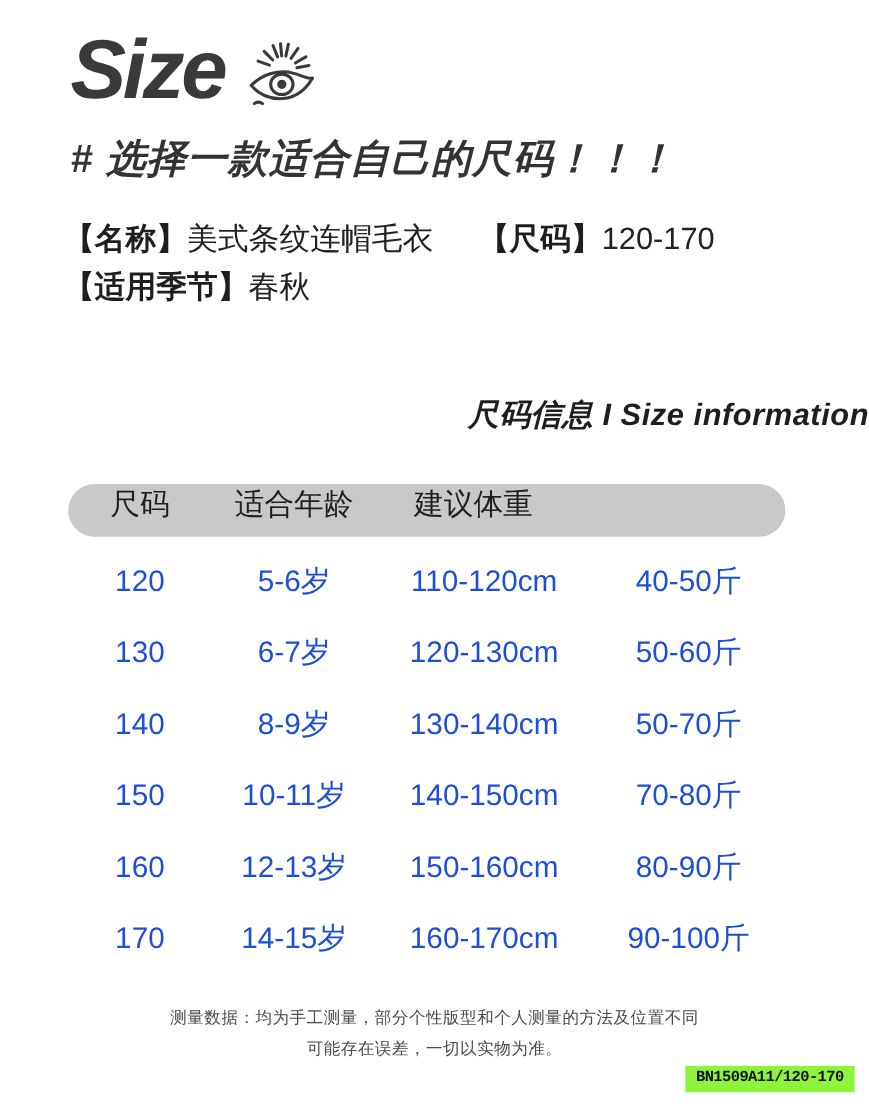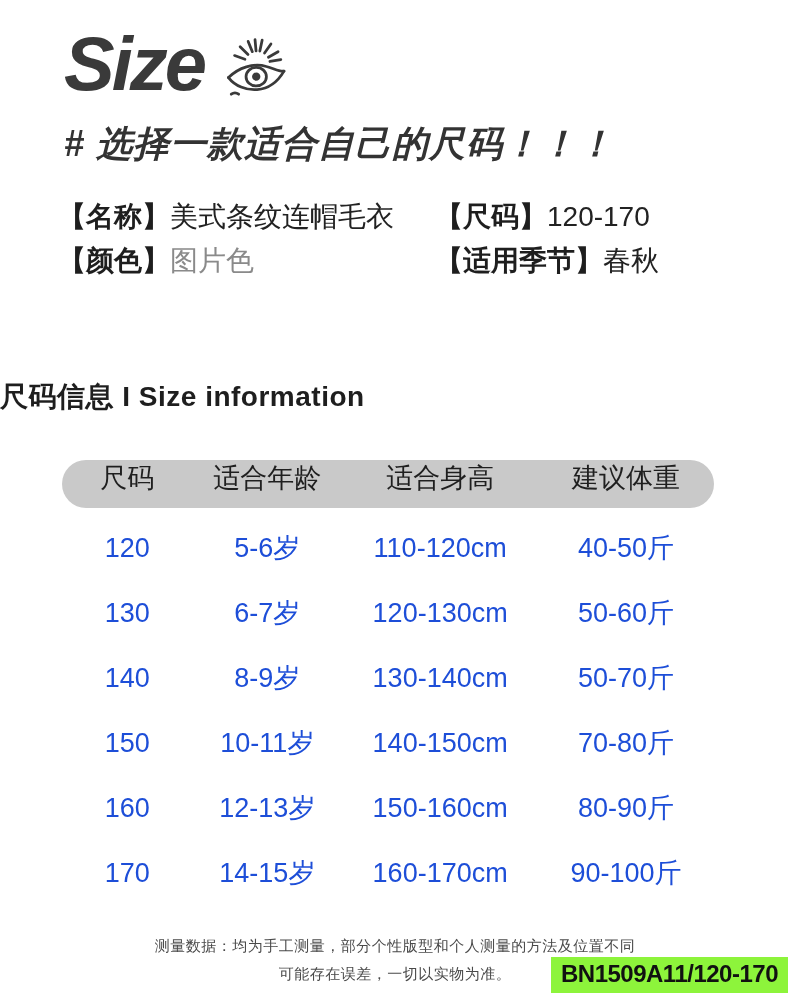--- a/index.html
+++ b/index.html
@@ -30,23 +30,24 @@
   .info-grid {
     display:grid; grid-template-columns:377px auto;
     row-gap:8px;
     padding:30px 0 0 58px;
     font-size:28px; line-height:1.3;
   }
   .info-label { font-weight:700; color:#1e1e1e; }
   .info-value { font-weight:400; color:#222222; }
   .info-value.muted { color:#8a8a8a; }
   .section-heading {
-    margin-top:98px; text-align:left;
+    margin-top:78px; text-align:right;
     font-size:28px; font-weight:700; color:#1e1e1e;
     letter-spacing:0.5px;
+    font-style:italic;
   }
   .size-table { margin:44px 0 0 62px; width:652px; }
   .thead {
     display:flex; align-items:flex-start;
     height:48px; background:#c9c9c9; border-radius:24px;
     font-size:27px; color:#1f1f1f;
   }
   .tbody { padding-top:8px; }
   .trow {
     display:flex; align-items:center; height:65px;
@@ -54,24 +55,25 @@
   }
   .cell { text-align:center; }
   .col-0 { width:20%; } .col-1 { width:23%; }
   .col-2 { width:30%; } .col-3 { width:27%; }
   .footer {
     margin-top:26px; text-align:center;
     font-size:15px; line-height:28px; color:#4a4a4a;
     letter-spacing:0.5px;
   }
   .badge {
-    position:absolute; right:2px; bottom:11px;
+    position:absolute; right:13px; bottom:11px;
     background:#8df43b; color:#111111;
-    font-size:24px; font-weight:700; letter-spacing:-0.5px;
+    font-size:14px; font-weight:700; letter-spacing:-0.5px;
     padding:3px 10px 5px 10px;
+    font-family:Liberation Mono, monospace;
   }
 </style>
 </head>
 <body>
 
 <div class="page">
 
   <div class="title-row">
     <h1 class="title">Size</h1>
     <svg class="eye" viewBox="0 0 80 84" fill="none" stroke="#3a3a3a" stroke-width="3" stroke-linecap="round">
@@ -94,34 +96,30 @@
   <div class="slogan"># 选择一款适合自己的尺码！！！</div>
 
   <div class="info-grid">
     <div class="info-item">
       <span class="info-label">【名称】</span><span class="info-value">美式条纹连帽毛衣</span>
     </div>
     <div class="info-item">
       <span class="info-label">【尺码】</span><span class="info-value">120-170</span>
     </div>
     <div class="info-item">
-      <span class="info-label">【颜色】</span><span class="info-value muted">图片色</span>
-    </div>
-    <div class="info-item">
       <span class="info-label">【适用季节】</span><span class="info-value">春秋</span>
     </div>
   </div>
 
   <h2 class="section-heading">尺码信息 I Size information</h2>
 
   <div class="size-table">
     <div class="thead">
       <div class="cell col-0">尺码</div>
       <div class="cell col-1">适合年龄</div>
-      <div class="cell col-2">适合身高</div>
       <div class="cell col-3">建议体重</div>
     </div>
     <div class="tbody">
       <div class="trow">
         <div class="cell col-0">120</div>
         <div class="cell col-1">5-6岁</div>
         <div class="cell col-2">110-120cm</div>
         <div class="cell col-3">40-50斤</div>
       </div>
       <div class="trow">

